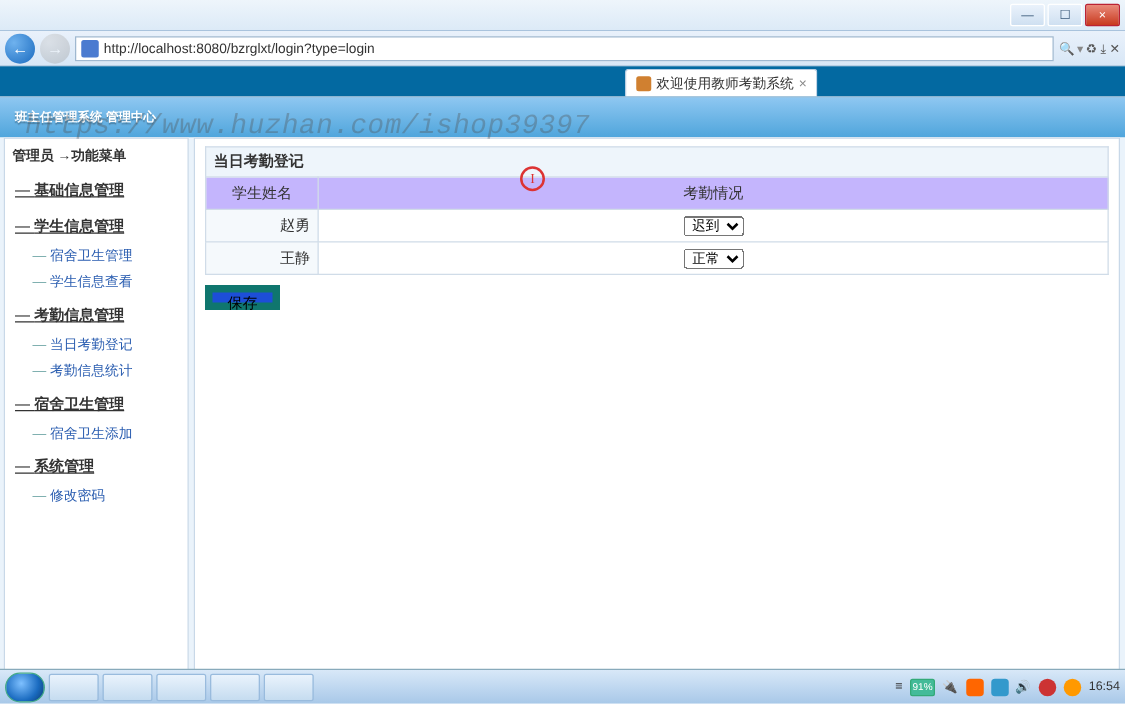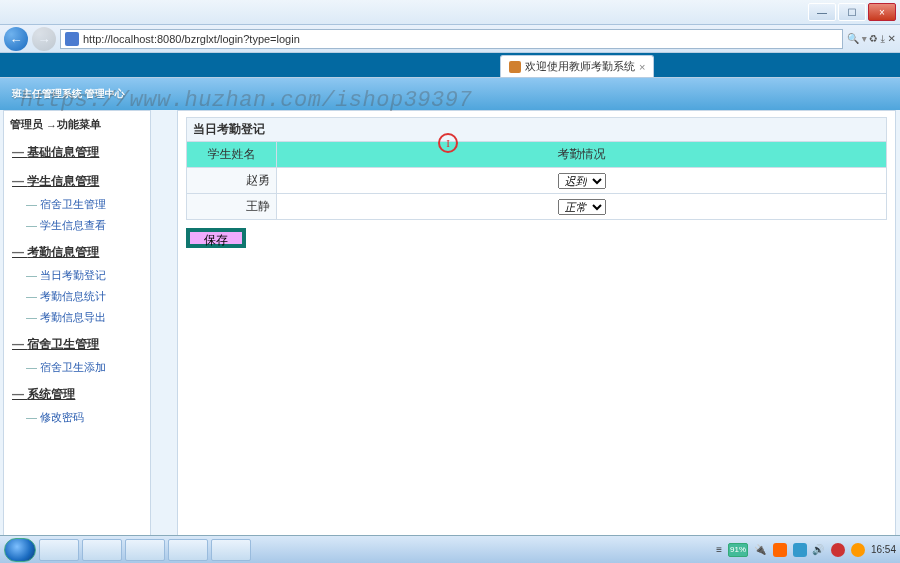--- a/index.html
+++ b/index.html
@@ -27,38 +27,38 @@
 .tab .fav { width: 12px; height: 12px; background: #d08030; border-radius: 2px; }
 .tab .close { color: #888; cursor: pointer; }
 
 
 .app-header { height: 32px; background: linear-gradient(#8ec7f1,#4fa5dc); color: #fff; display: flex; align-items: center; padding-left: 12px; font-size: 10px; font-weight: bold; text-shadow: 0 1px 1px rgba(0,0,0,.3); }
 
 
 .watermark { position: absolute; top: 88px; left: 20px; font-size: 22px; color: rgba(80,80,80,.35); font-style: italic; font-family: Liberation Mono, monospace; pointer-events: none; z-index: 50; letter-spacing: .5px; }
 
 
-.main-wrap { display: flex; height: 450px; background: #eaf3fb; gap: 22px; }
+.main-wrap { display: flex; height: 450px; background: #eaf3fb; }
 .sidebar { width: 148px; background: #fff; border: 1px solid #c8d8e8; margin: 0 4px 0 3px; padding: 4px 0; }
 .side-head { font-size: 11px; color: #333; padding: 2px 6px 6px; font-weight: bold; }
 .menu-grp { padding: 2px 0; }
 .menu-title { font-size: 12px; font-weight: bold; color: #333; padding: 4px 8px; text-decoration: underline; }
 .menu-title::before { content: "— "; color: #666; }
 .menu-item { font-size: 11px; color: #2a5db0; padding: 3px 0 3px 22px; cursor: pointer; display: block; }
 .menu-item::before { content: "— "; color: #7aa; }
 
 .content { flex: 1; background: #fff; border: 1px solid #c8d8e8; margin-right: 4px; padding: 6px 8px; position: relative; }
 .panel-title { font-size: 12px; font-weight: bold; color: #333; background: #eef5fb; padding: 3px 6px; border: 1px solid #d0dce8; border-bottom: none; }
 table.attend { width: 100%; border-collapse: collapse; font-size: 12px; }
 table.attend th, table.attend td { border: 1px solid #d0dce8; padding: 4px 6px; color: #333; }
-table.attend th { background: #5eead4; font-weight: normal; text-align: center; }
+table.attend th { background: #c4b5fd; font-weight: normal; text-align: center; }
 table.attend td.name { width: 90px; text-align: right; background: #f5f9fc; }
 table.attend td.stat { text-align: center; }
-table.attend select { font-size: 11px; padding: 0 2px; font-style: italic; }
-.save-btn { margin-top: 8px; width: 60px; height: 20px; font-size: 12px; border: 4px solid #0f766e; background: #f0abfc; cursor: pointer; }
+table.attend select { font-size: 11px; padding: 0 2px; }
+.save-btn { margin-top: 8px; width: 60px; height: 20px; font-size: 12px; border: 6px solid #0f766e; background: #1d4ed8; cursor: pointer; }
 
 .red-cursor { position: absolute; top: 22px; left: 260px; width: 20px; height: 20px; border: 2px solid #d33; border-radius: 50%; display: flex; align-items: center; justify-content: center; font-size: 11px; color: #d33; font-family: Georgia,serif; pointer-events: none; }
 
 
 .taskbar { position: absolute; bottom: 0; left: 0; right: 0; height: 28px; background: linear-gradient(#d8e8f8,#a8c8e8); display: flex; align-items: center; padding: 0 4px; gap: 3px; border-top: 1px solid #8ab; }
 .start-orb { width: 32px; height: 24px; border-radius: 12px; background: radial-gradient(circle at 40% 35%, #7ec0ff, #1a6bc0 60%, #0a3a70); border: 1px solid #4a8; }
 .task-btn { width: 40px; height: 22px; background: linear-gradient(#eaf3fc,#c5dcf0); border: 1px solid #9bd; border-radius: 2px; }
 .spacer { flex: 1; }
 .tray { display: flex; align-items: center; gap: 6px; font-size: 10px; color: #333; }
 .battery { width: 20px; height: 14px; border: 1px solid #3a7; border-radius: 2px; font-size: 8px; color: #fff; background: #4b9; display: flex; align-items:center; justify-content:center; }
@@ -110,21 +110,20 @@
         </div>
         <div class="menu-grp">
           <div class="menu-title">学生信息管理</div>
           <a class="menu-item">宿舍卫生管理</a>
           <a class="menu-item">学生信息查看</a>
         </div>
         <div class="menu-grp">
           <div class="menu-title">考勤信息管理</div>
           <a class="menu-item">当日考勤登记</a>
           <a class="menu-item">考勤信息统计</a>
-          <a class="menu-item">考勤信息导出</a>
         </div>
         <div class="menu-grp">
           <div class="menu-title">宿舍卫生管理</div>
           <a class="menu-item">宿舍卫生添加</a>
         </div>
         <div class="menu-grp">
           <div class="menu-title">系统管理</div>
           <a class="menu-item">修改密码</a>
         </div>
       </div>

